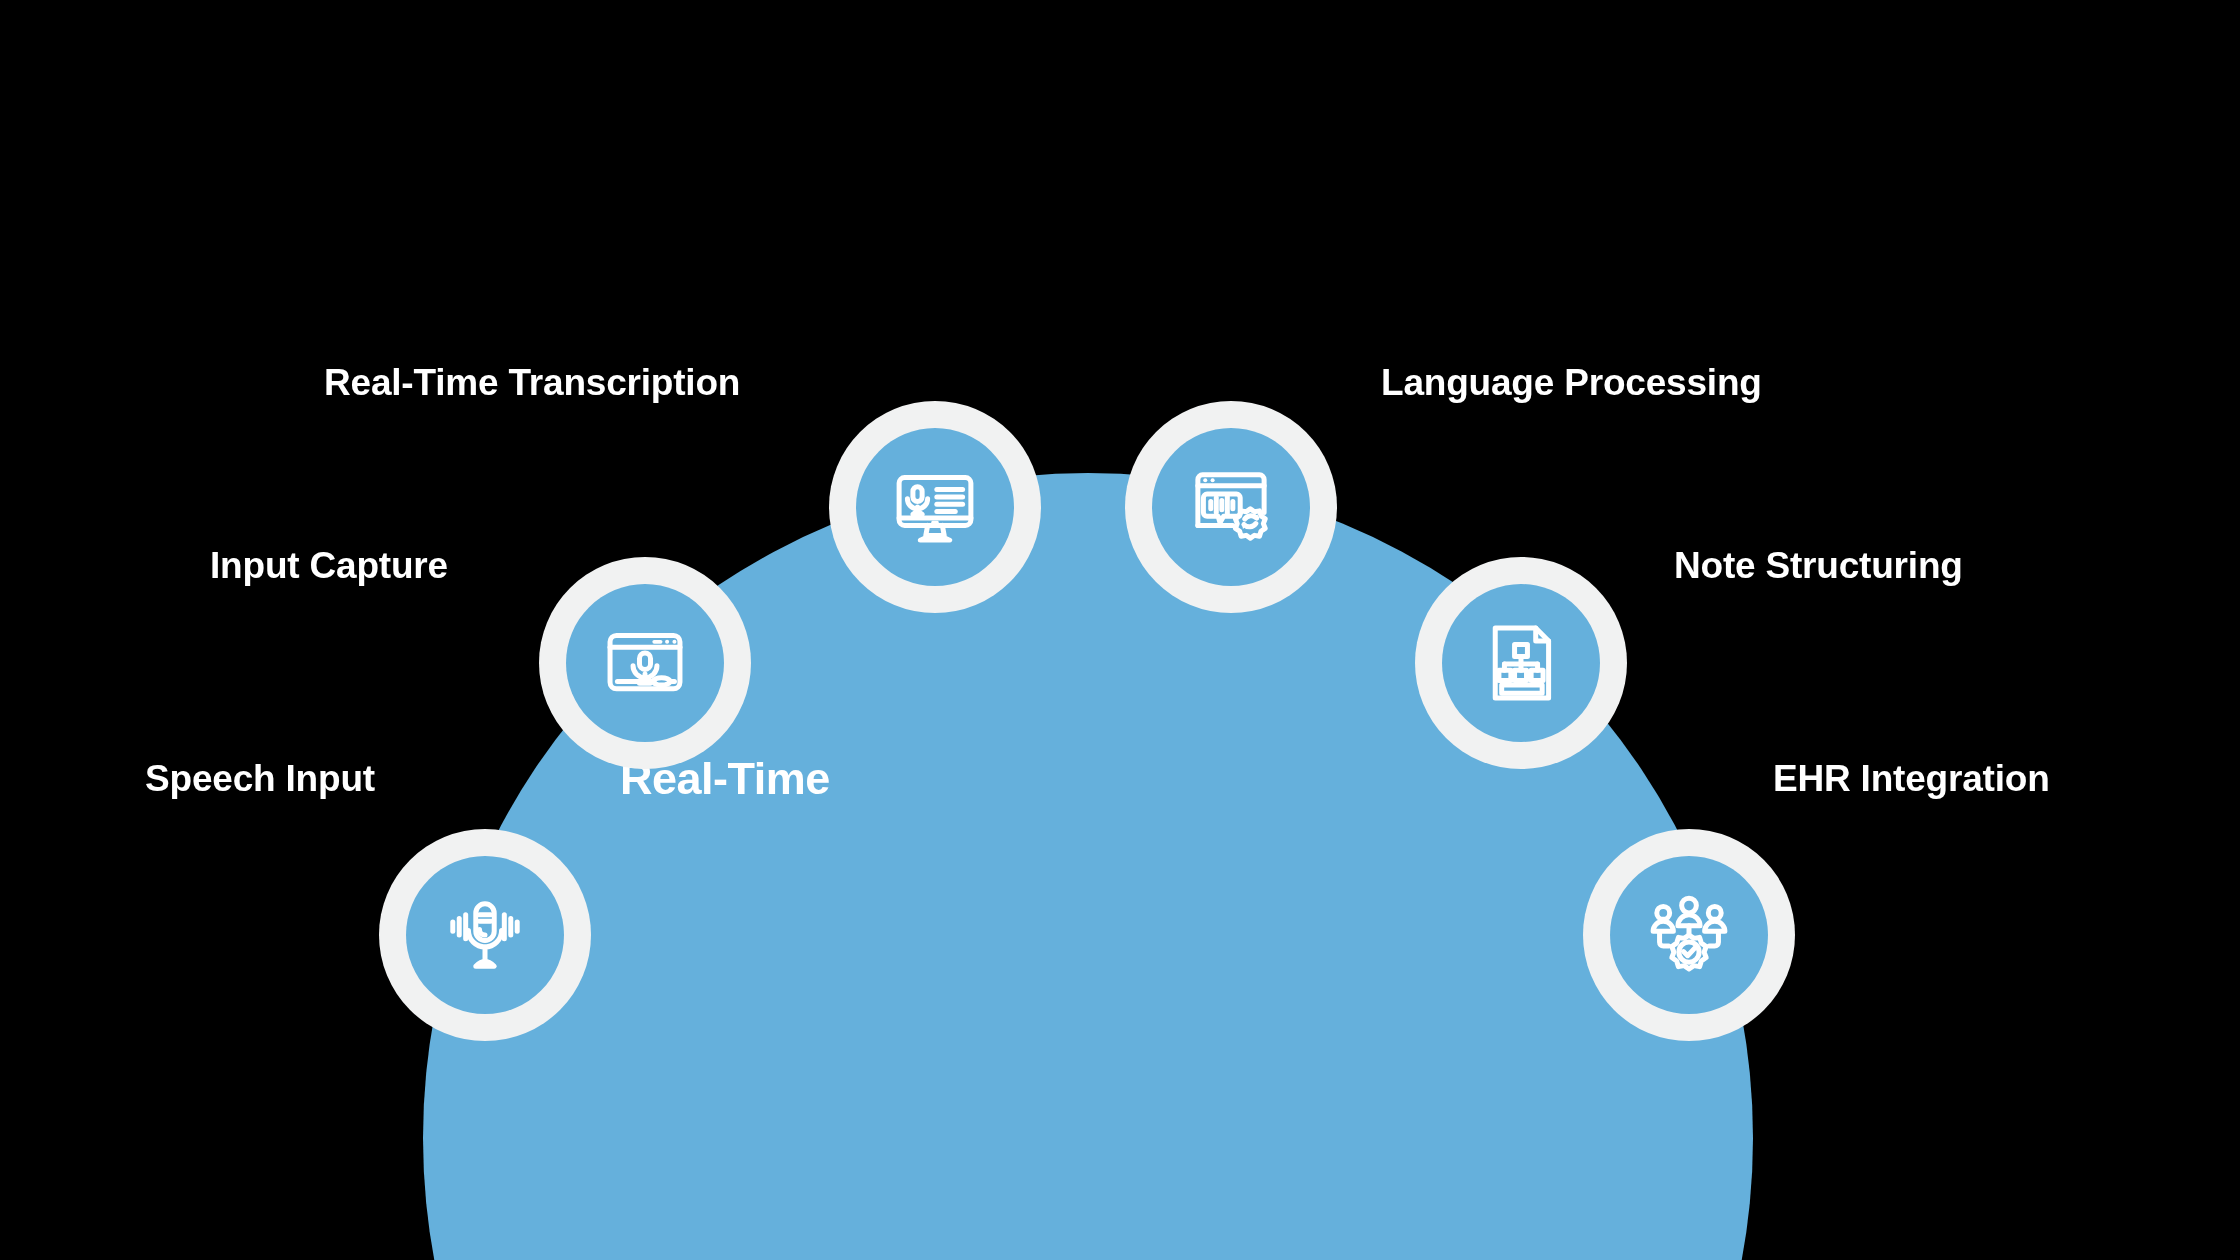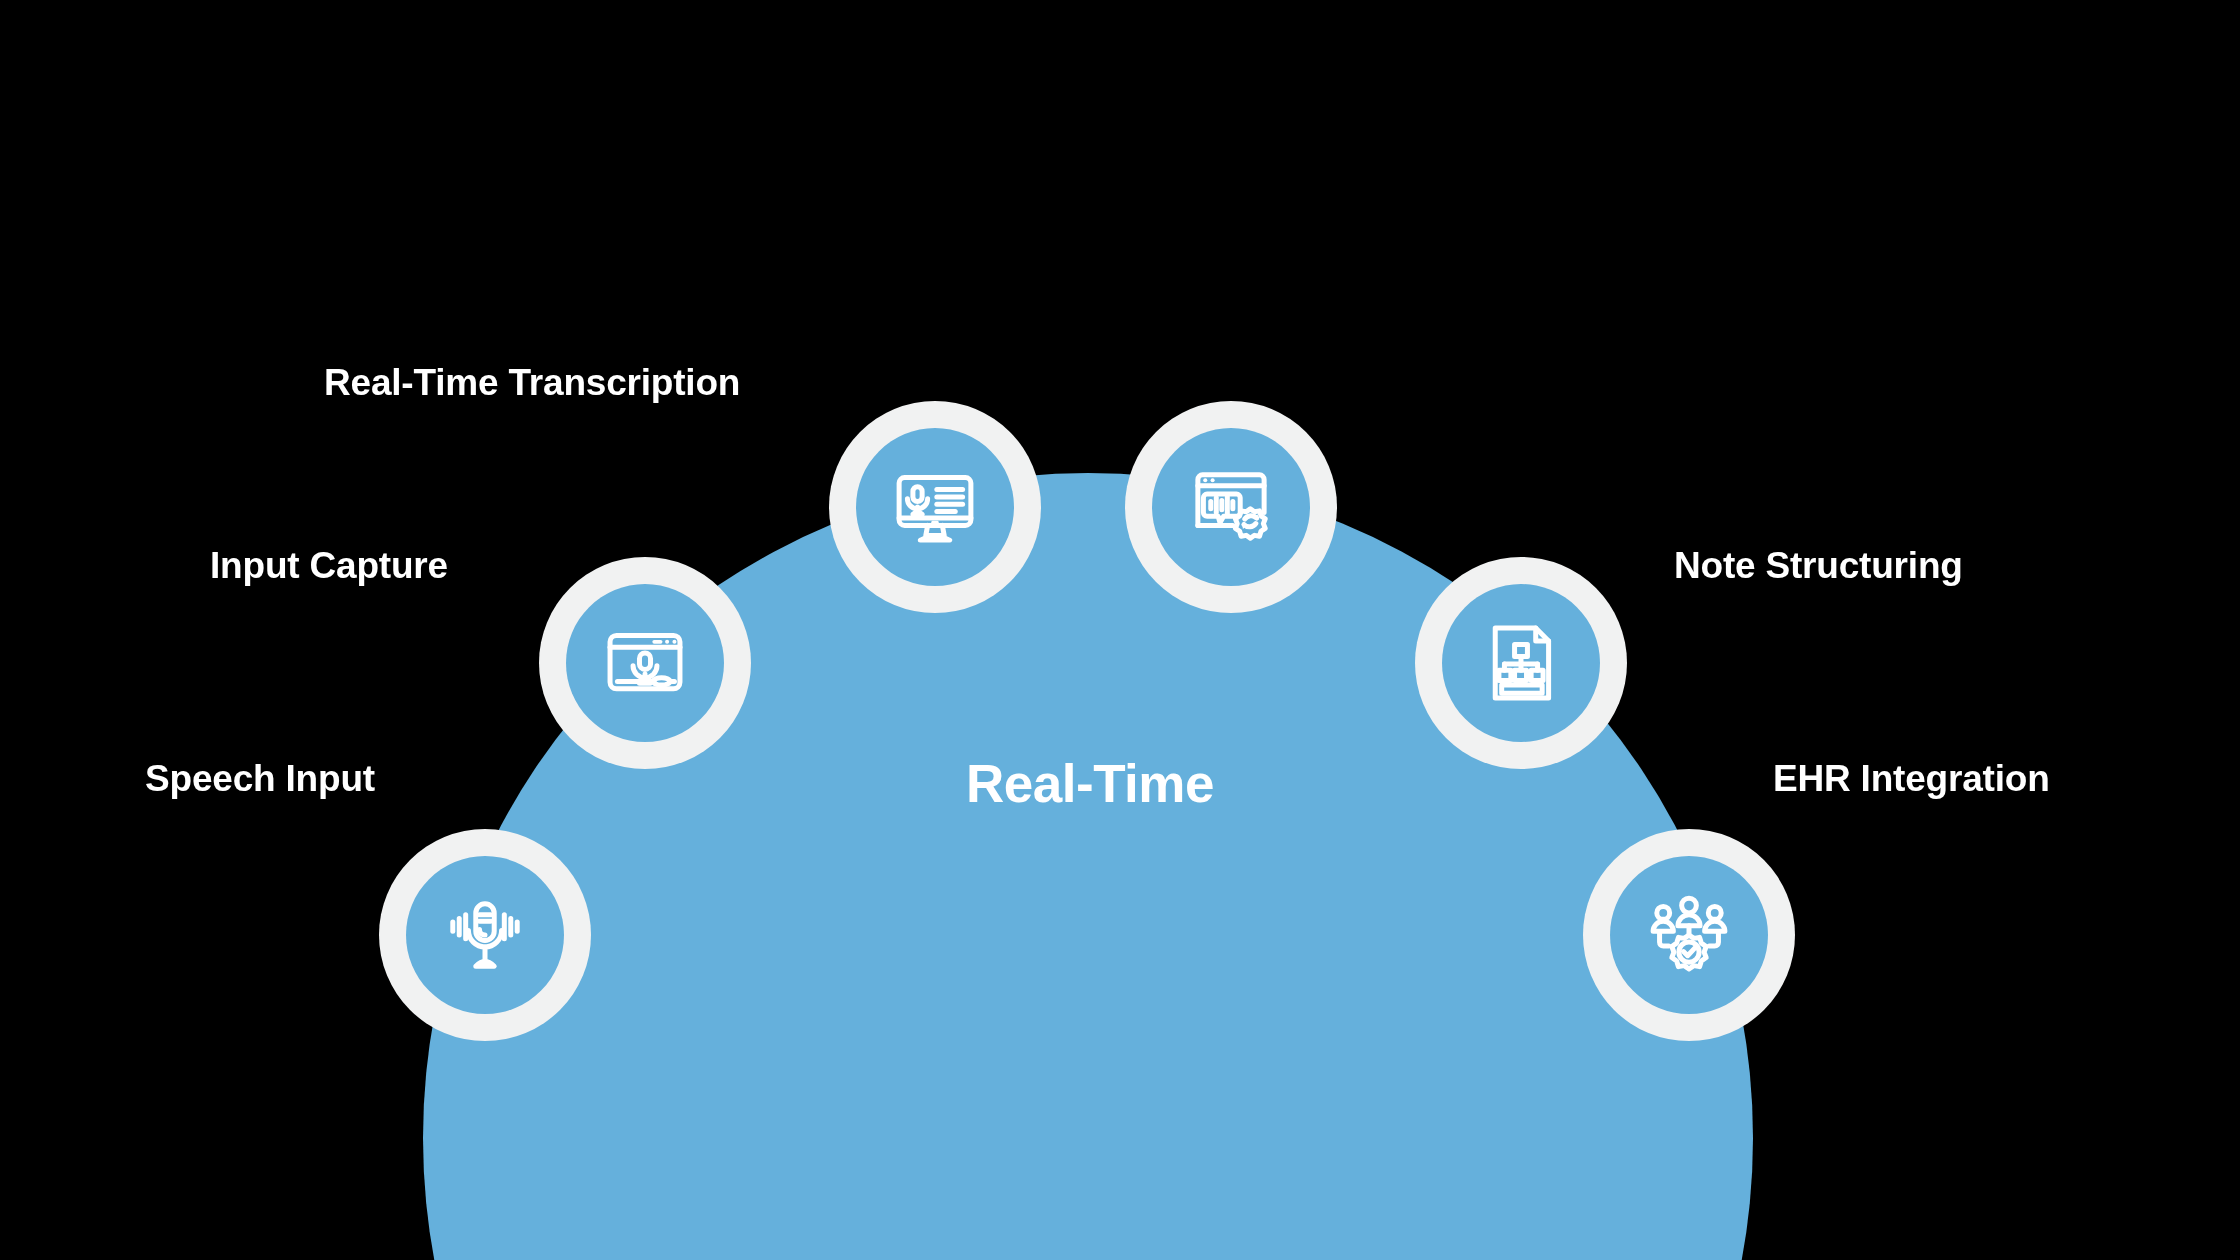--- a/index.html
+++ b/index.html
@@ -28,23 +28,23 @@
     border-radius: 50%;
     background: #65b0dc;
   }
 
   
   #hub-title {
     position: absolute;
     left: 620px;
     top: 755px;
     width: 940px;
-    text-align: center;
+    text-align: left;
     color: #ffffff;
-    font-size: 53px;
+    font-size: 45px;
     font-weight: bold;
     line-height: 1.08;
     letter-spacing: -0.5px;
   }
   #hub-title .ln { display: block; white-space: nowrap; }
 
   
   .node {
     position: absolute;
     width: 212px;
@@ -192,20 +192,21 @@
         <path d="M46 39 V57"></path>
         <path d="M52 44 V52"></path>
         <path d="M71 52 l4.5 3.2 l5.5 -1 l1.6 5.4 l4.6 3.2 l-2 5.2 l2 5.2 l-4.6 3.2 l-1.6 5.4 l-5.5 -1 l-4.5 3.2 l-4.5 -3.2 l-5.5 1 l-1.6 -5.4 l-4.6 -3.2 l2 -5.2 l-2 -5.2 l4.6 -3.2 l1.6 -5.4 l5.5 1 z"></path>
         <path d="M65 63 a8.5 8.5 0 0 1 13 -1"></path>
         <path d="M77 68 a8.5 8.5 0 0 1 -13 1"></path>
         <path class="fl" d="M79 58 l1 6 l-6 -1 z"></path>
         <path class="fl" d="M63 74 l-1 -6 l6 1 z"></path>
       </svg>
     </div>
   </div>
+  <div class="node-label" id="label-lang-processing">Language Processing</div>
 
   <div class="node" id="node-note-structuring">
     <div class="node-inner">
       <svg viewBox="0 0 100 100">
         <path d="M22 12 H66 L80 26 V88 H22 Z"></path>
         <path d="M66 12 V26 H80"></path>
         <rect x="43" y="30" width="14" height="13"></rect>
         <path d="M50 43 V51"></path>
         <path d="M32 51 H68"></path>
         <path d="M32 51 V58"></path>

